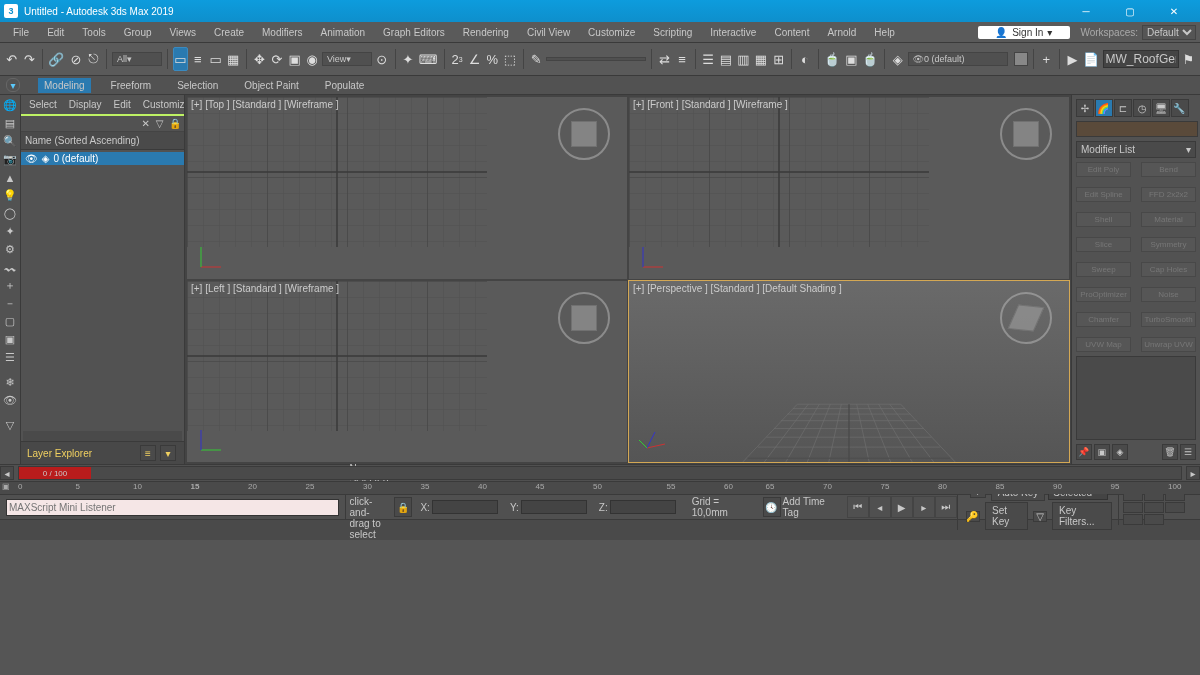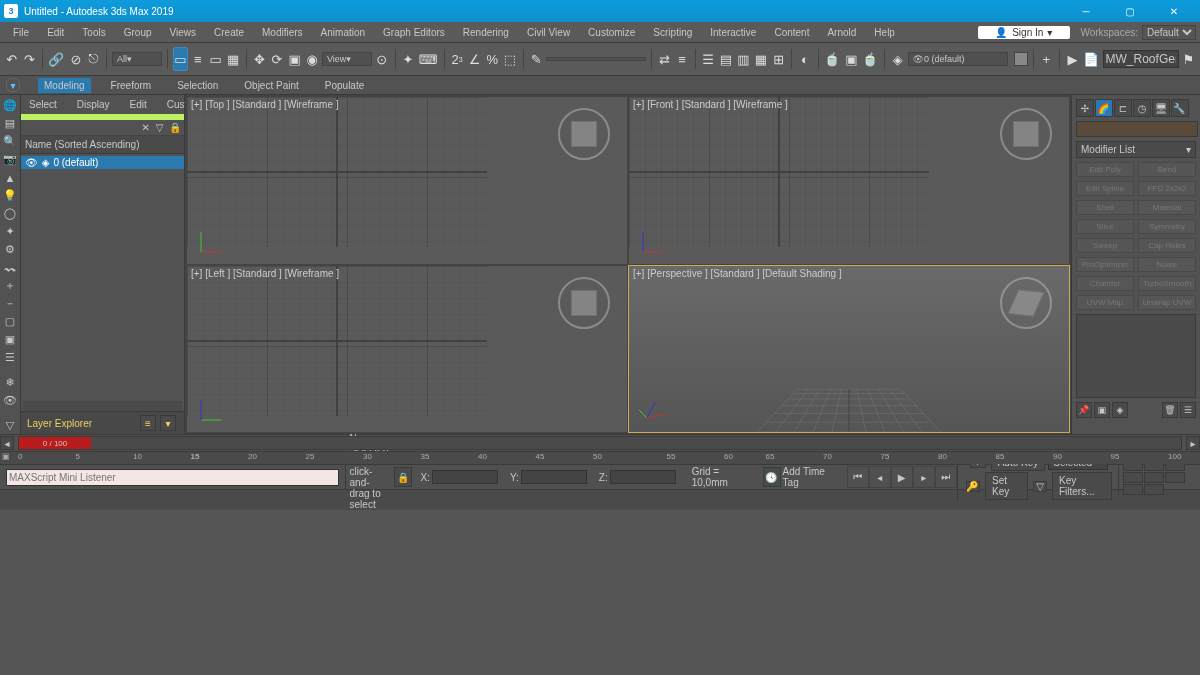--- a/index.html
+++ b/index.html
@@ -22,21 +22,21 @@
 .tb-swatch{width:20px;height:12px;background:#888;border:1px solid #444;margin-left:4px}
 .tb-input{background:#444;border:1px solid #333;color:#c8c8c8;width:70px;padding:1px 2px;font-size:12px}
 .ribbonbar{height:18px;background:#525252;display:flex;align-items:center;padding:0 6px;border-bottom:1px solid #3a3a3a;gap:14px;font-size:10px}
 .ribbonbar .ritem{padding:2px 6px;cursor:pointer}
 .ribbonbar .ritem.active{background:#2a7ab0}
 .ribbonbar .expando{width:12px;height:12px;border:1px solid #666;border-radius:6px;display:flex;align-items:center;justify-content:center;cursor:pointer;margin-right:4px;color:#5ac8fa}
 .main-layout{display:flex;height:calc(100% - 22px - 20px - 28px - 18px - 16px - 12px - 24px - 20px)}
 .left-tools{width:20px;background:#525252;border-right:1px solid #3a3a3a;display:flex;flex-direction:column;align-items:center;padding-top:2px;gap:1px}
 .lt-btn{width:18px;height:17px;display:flex;align-items:center;justify-content:center;cursor:pointer;font-size:11px;border-radius:2px}
 .scene-explorer{width:163px;background:#525252;border-right:1px solid #3a3a3a;display:flex;flex-direction:column;font-size:10px}
-.se-menubar{display:flex;gap:8px;padding:2px;border-bottom:6px solid #bef264}
+.se-menubar{display:flex;gap:0;padding:2px;border-bottom:2px solid #bef264}
 .se-menubar .sm{padding:2px 6px;cursor:pointer}
 .se-tools{display:flex;justify-content:flex-end;padding:2px;gap:6px;border-bottom:1px solid #444}
 .se-col{padding:3px 4px;background:#4a4a4a;border-bottom:1px solid #3a3a3a}
 .se-tree{flex:1;overflow:hidden;padding:2px 0}
 .se-row{display:flex;align-items:center;padding:1px 4px;gap:4px}
 .se-row.sel{background:#2a7ab0;color:#fff}
 .se-sb{height:10px;background:#4a4a4a;margin:0 2px}
 .se-footer{background:#484848;padding:3px 6px;color:#f0d060;display:flex;justify-content:space-between;align-items:center;border-top:1px solid #3a3a3a}
 .viewports{flex:1;display:grid;grid-template-columns:1fr 1fr;grid-template-rows:1fr 1fr;gap:2px;background:#444;padding:2px}
 .viewport{position:relative;background:#5a5a5a;overflow:hidden}
@@ -46,21 +46,21 @@
 .vp-cube{position:absolute;top:10px;right:16px;width:54px;height:54px;display:flex;align-items:center;justify-content:center}
 .vp-cube .ring{width:48px;height:48px;border:2px solid rgba(200,200,200,0.45);border-radius:50%;position:absolute}
 .vp-cube .cube{width:24px;height:24px;background:rgba(160,160,160,0.6);position:absolute;border:1px solid rgba(100,100,100,0.6)}
 .vp-axis{position:absolute;bottom:8px;left:10px;width:28px;height:28px}
 .right-panel{width:120px;background:#525252;border-left:1px solid #3a3a3a;display:flex;flex-direction:column;padding:4px;gap:4px}
 .cmd-tabs{display:flex;gap:1px;flex-wrap:wrap}
 .cmd-tab{width:16px;height:16px;background:#4a4a4a;border:1px solid #3a3a3a;display:flex;align-items:center;justify-content:center;cursor:pointer;font-size:10px}
 .cmd-tab.active{background:#2a7ab0}
 .cmd-swatch{width:100%;height:14px;background:#5a4a3a;border:1px solid #3a3a3a}
 .cmd-dd{background:#4a4a4a;border:1px solid #3a3a3a;padding:2px 4px;display:flex;justify-content:space-between;cursor:pointer}
-.mod-btns{display:grid;grid-template-columns:1fr 1fr;gap:4px}
+.mod-btns{display:grid;grid-template-columns:1fr 1fr;gap:10px}
 .mod-btn{background:#565656;border:1px solid #484848;padding:2px;text-align:center;font-size:8px;color:#777;cursor:pointer;overflow:hidden}
 .mod-stack{height:82px;background:#4a4a4a;border:1px solid #3a3a3a}
 .mod-tools{display:flex;gap:2px}
 .mod-tool{width:14px;height:14px;background:#4a4a4a;border:1px solid #3a3a3a;cursor:pointer;font-size:9px;display:flex;align-items:center;justify-content:center}
 .timeline{height:16px;background:#505050;display:flex;align-items:center;border-top:1px solid #3a3a3a}
 .time-slider{flex:1;background:#4a4a4a;height:12px;margin:0 4px;position:relative;border:1px solid #3a3a3a}
 .time-thumb{position:absolute;left:0;width:72px;height:100%;background:#b91c1c;display:flex;align-items:center;justify-content:center;font-size:8px;cursor:pointer}
 .time-arrow{width:12px;height:12px;background:#4a4a4a;border:1px solid #3a3a3a;display:flex;align-items:center;justify-content:center;cursor:pointer}
 .trackbar{height:12px;background:#4a4a4a;border-top:1px solid #3a3a3a;position:relative;font-size:8px;color:#aaa}
 .track-tick{position:absolute;top:0}

